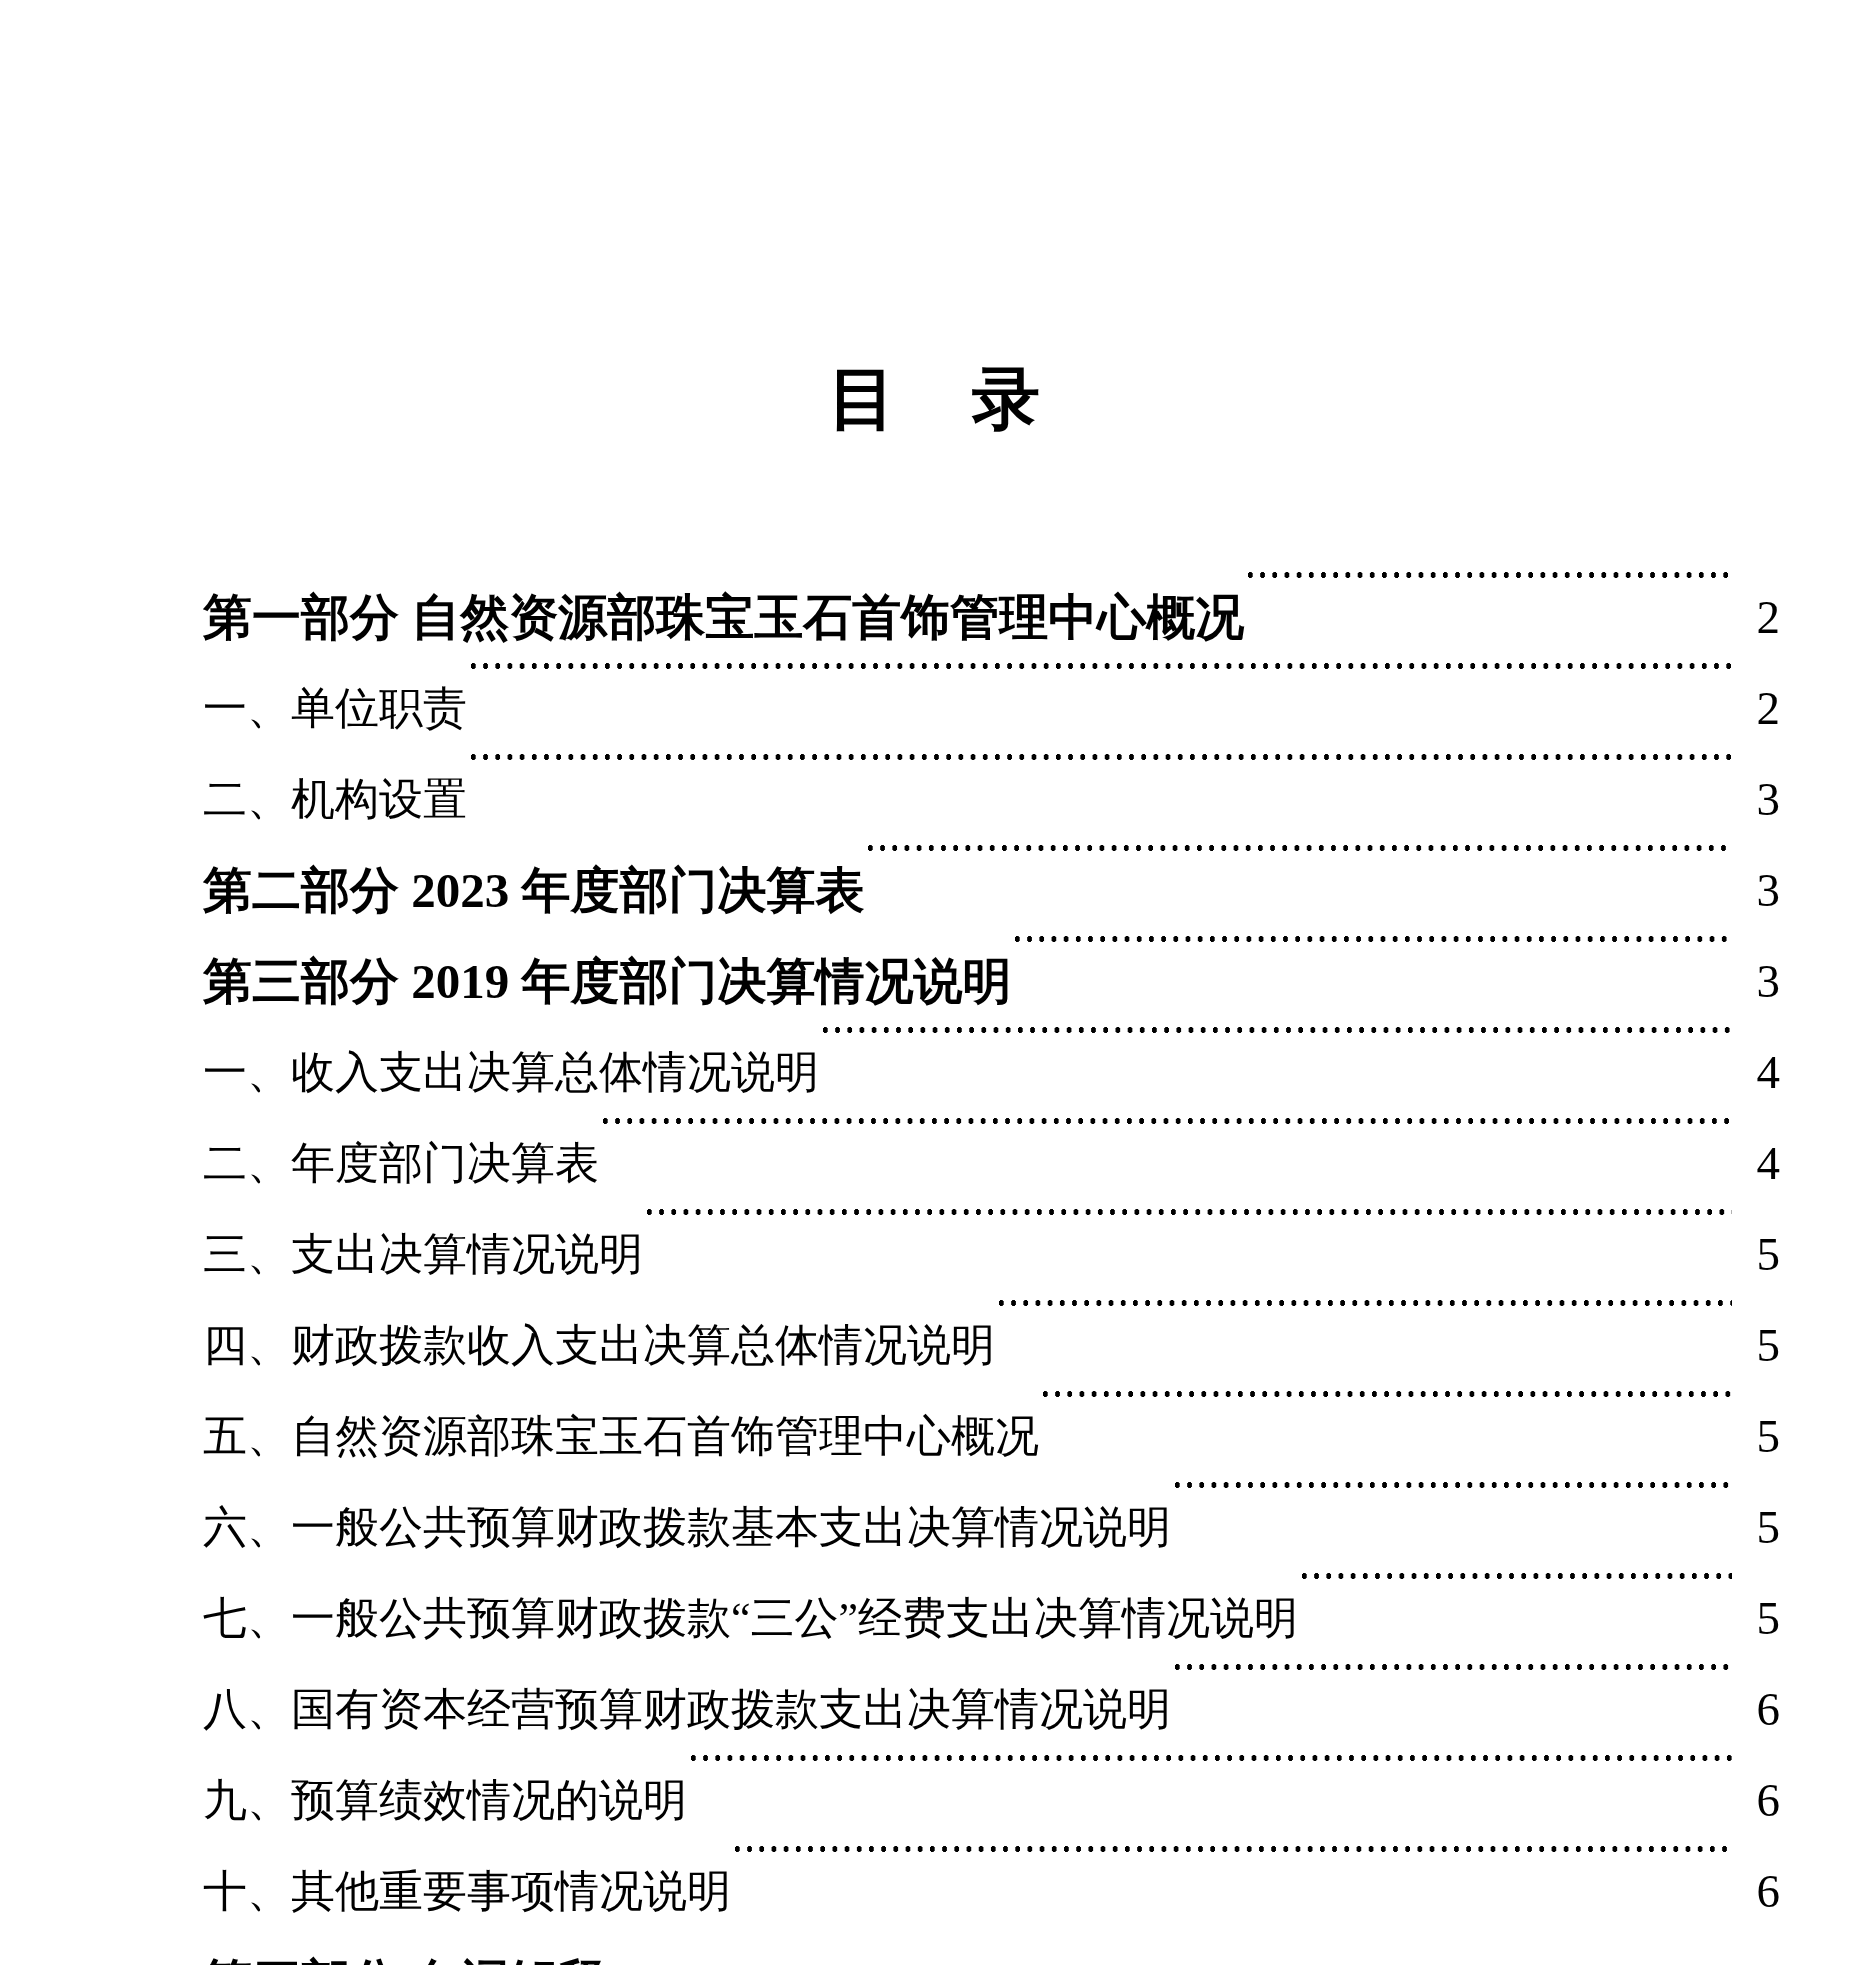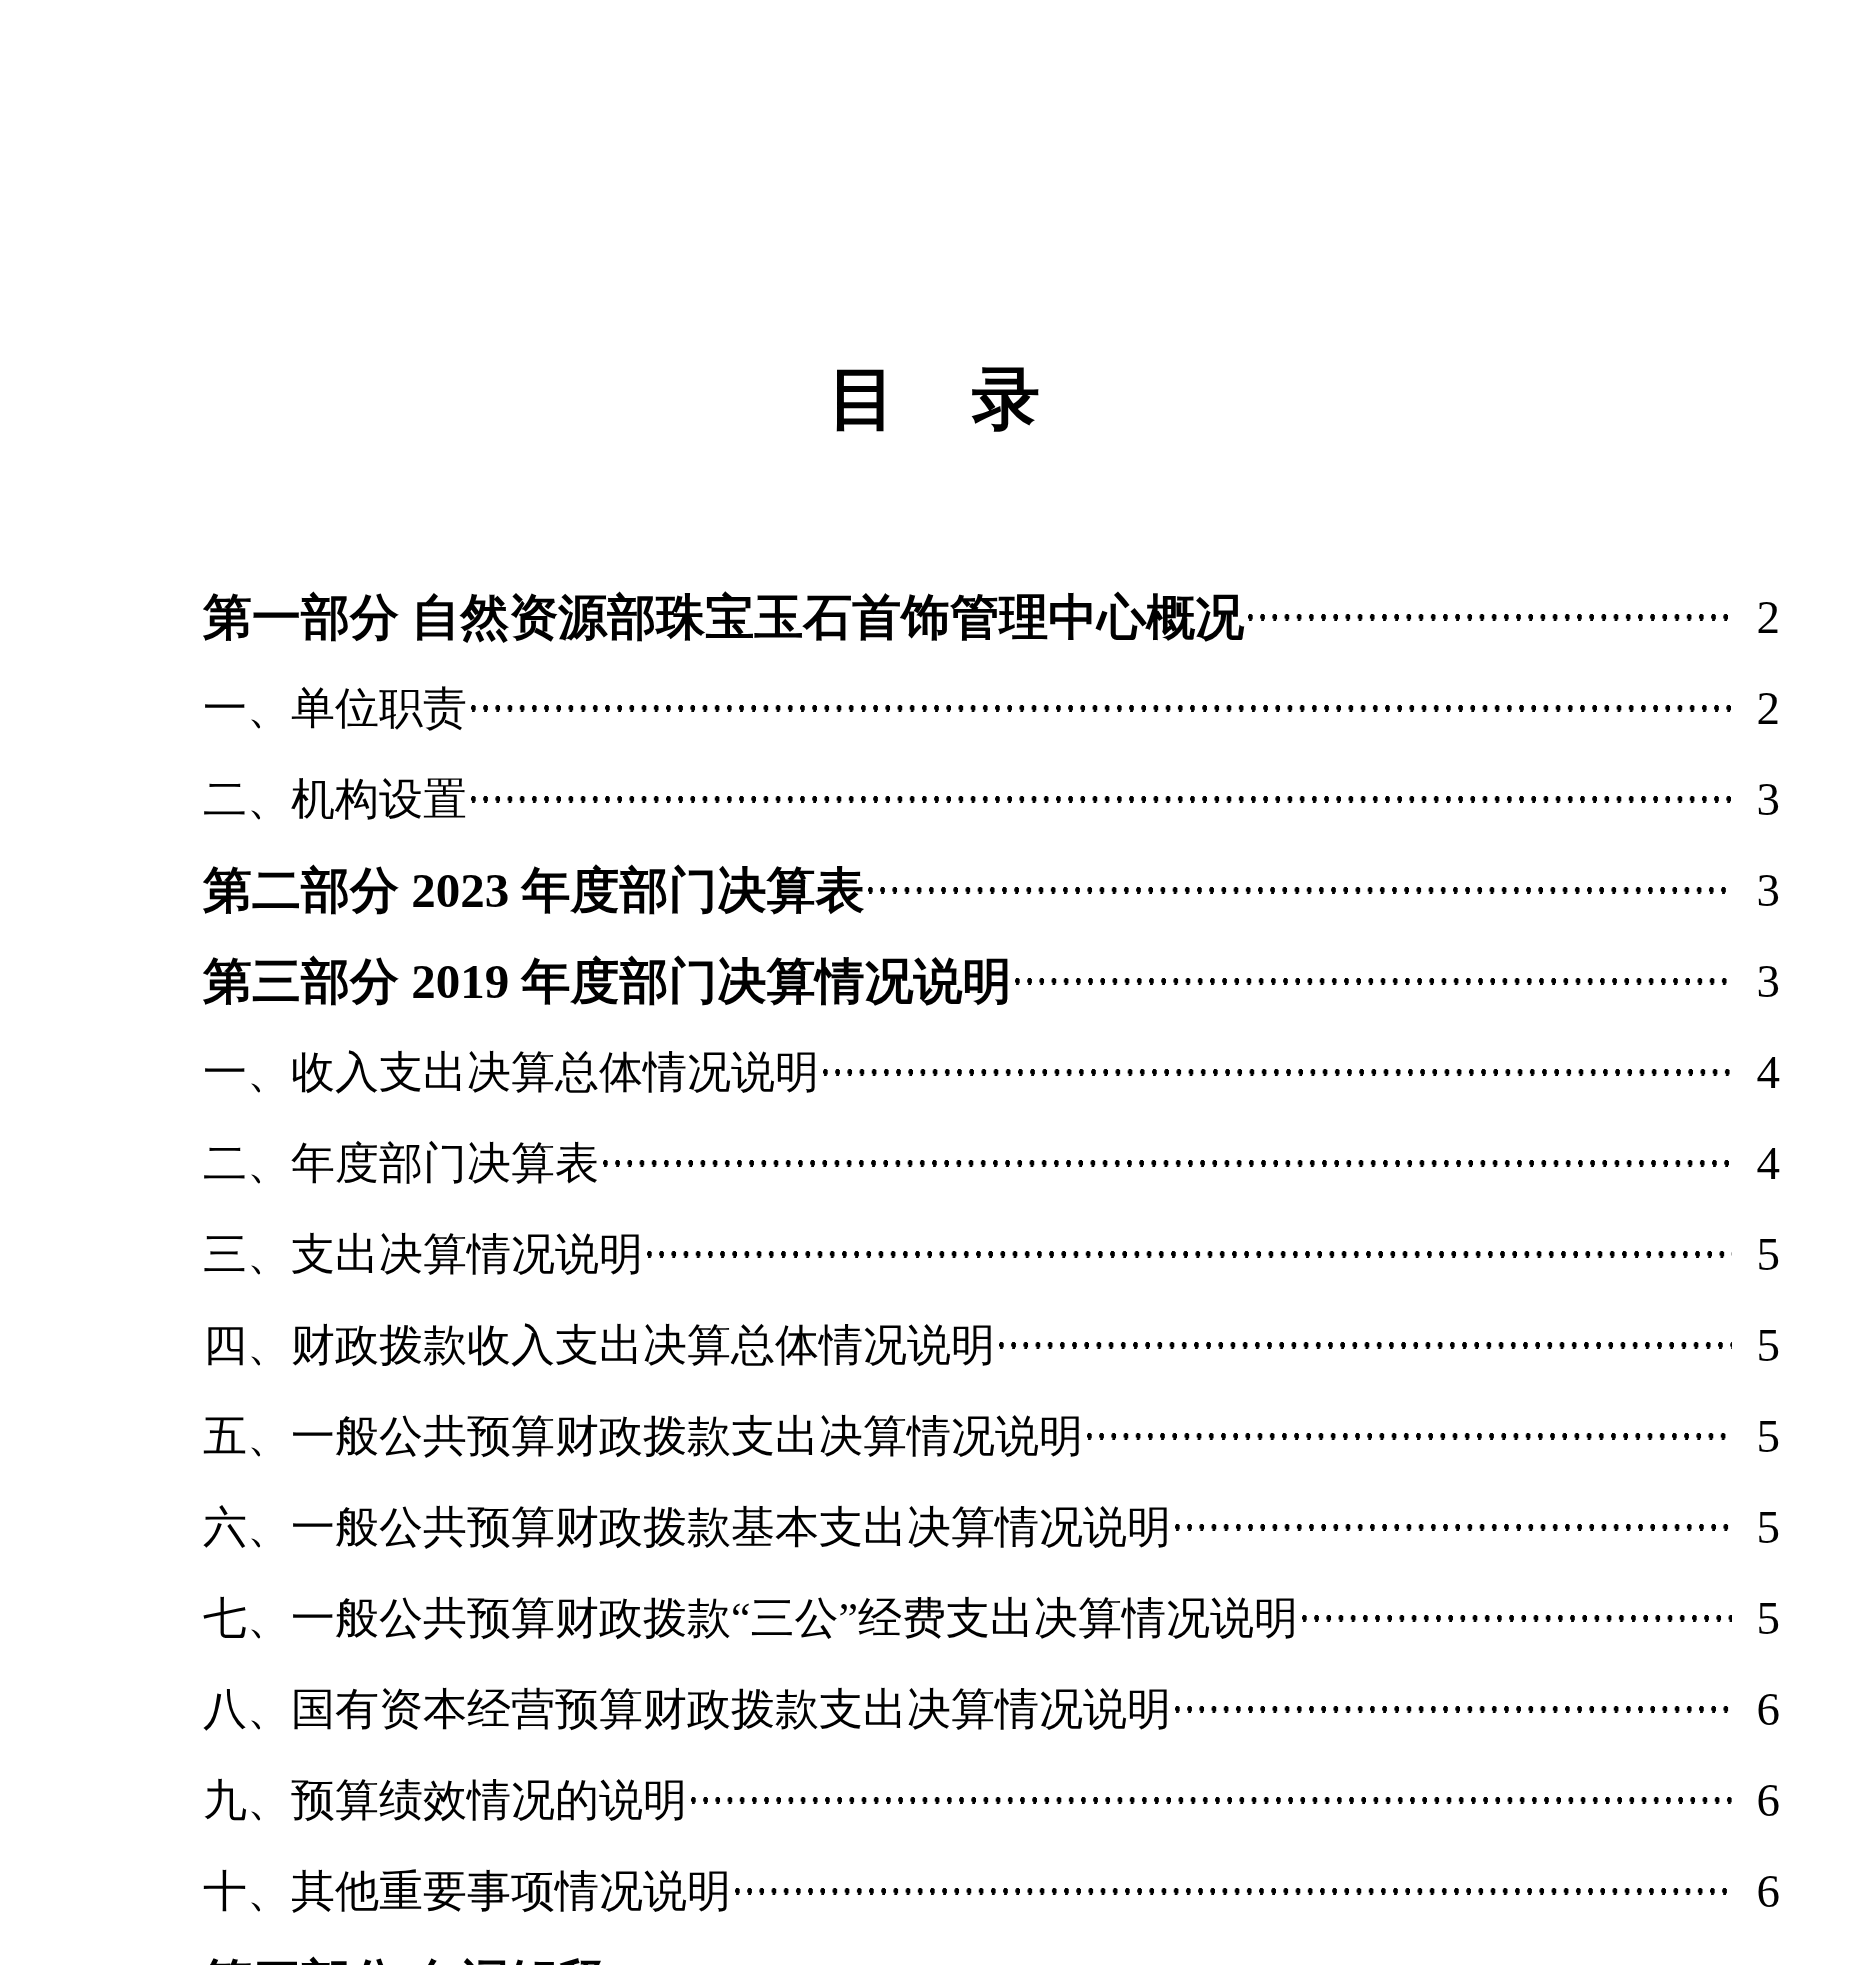--- a/index.html
+++ b/index.html
@@ -29,21 +29,21 @@
     white-space: pre;
   }
   .toc {
     position: absolute;
     top: 572px;
     left: 203px;
     right: 92px;
   }
   .toc-row {
     display: flex;
-    align-items: center;
+    align-items: flex-start;
     height: 91px;
     white-space: nowrap;
   }
   .toc-label {
     font-family: "Liberation Serif", serif;
     font-size: 44px;
     line-height: 91px;
     color: #000000;
     flex: 0 0 auto;
   }
@@ -118,21 +118,21 @@
     <span class="toc-label">三、支出决算情况说明</span>
     <span class="leader"></span>
     <span class="page-num">5</span>
   </div>
       <div class="toc-row">
     <span class="toc-label">四、财政拨款收入支出决算总体情况说明</span>
     <span class="leader"></span>
     <span class="page-num">5</span>
   </div>
       <div class="toc-row">
-    <span class="toc-label">五、一般公共预算财政拨款支出决算情况说明</span>
+    <span class="toc-label">五、自然资源部珠宝玉石首饰管理中心概况</span>
     <span class="leader"></span>
     <span class="page-num">5</span>
   </div>
       <div class="toc-row">
     <span class="toc-label">六、一般公共预算财政拨款基本支出决算情况说明</span>
     <span class="leader"></span>
     <span class="page-num">5</span>
   </div>
       <div class="toc-row">
     <span class="toc-label">七、一般公共预算财政拨款“三公”经费支出决算情况说明</span>

